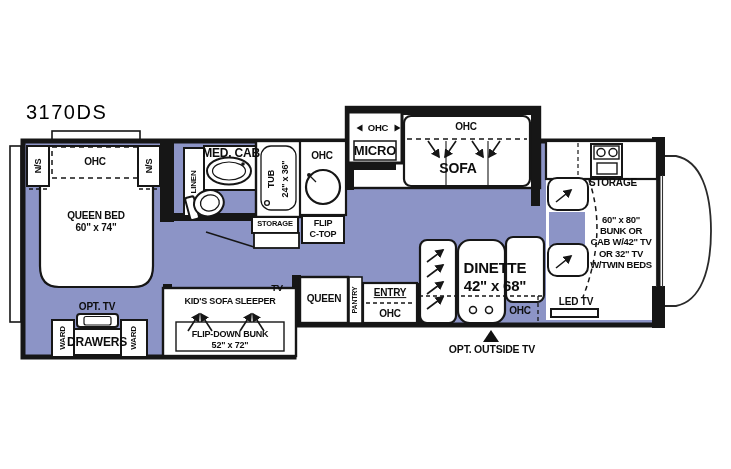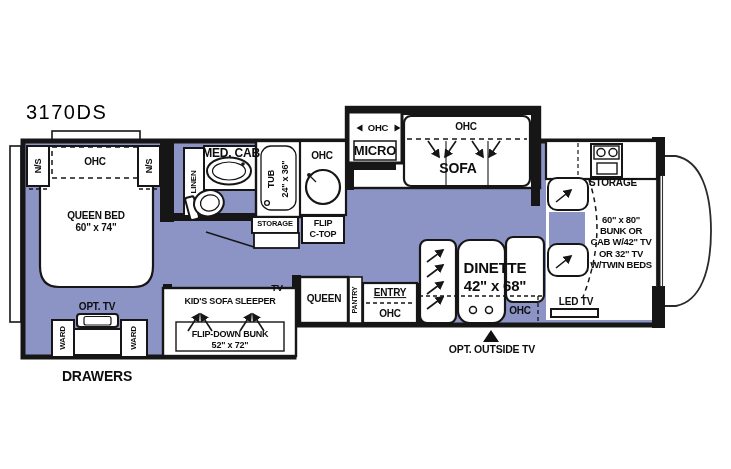--- a/index.html
+++ b/index.html
@@ -176,21 +176,21 @@
 
 <div class="model" style="left:26px;top:101px;">3170DS</div>
 
 <div class="lbl v" style="left:38px;top:166px;font-size:9px;">N/S</div>
 <div class="lbl" style="left:95px;top:162px;font-size:10px;">OHC</div>
 <div class="lbl v" style="left:149px;top:166px;font-size:9px;">N/S</div>
 <div class="lbl" style="left:96px;top:222px;font-size:10px;">QUEEN BED
 60" x 74"</div>
 <div class="lbl" style="left:97px;top:307px;font-size:10px;">OPT. TV</div>
 <div class="lbl v" style="left:63px;top:338px;font-size:8px;">WARD</div>
-<div class="lbl" style="left:97px;top:342px;font-size:14px;margin-top:34px;">DRAWERS</div>
+<div class="lbl" style="left:97px;top:342px;font-size:12px;">DRAWERS</div>
 <div class="lbl v" style="left:134px;top:338px;font-size:8px;">WARD</div>
 
 <div class="lbl v" style="left:194px;top:182px;font-size:8px;">LINEN</div>
 <div class="lbl" style="left:231px;top:153px;font-size:12px;">MED. CAB</div>
 <div class="lbl v" style="left:271px;top:179px;font-size:9px;">TUB</div>
 <div class="lbl v" style="left:285px;top:179px;font-size:9px;">24" x 36"</div>
 <div class="lbl" style="left:275px;top:224px;font-size:7.5px;">STORAGE</div>
 <div class="lbl" style="left:277px;top:240px;font-size:9.5px;margin-top:48px;">TV</div>
 
 <div class="lbl" style="left:322px;top:156px;font-size:10px;">OHC</div>

